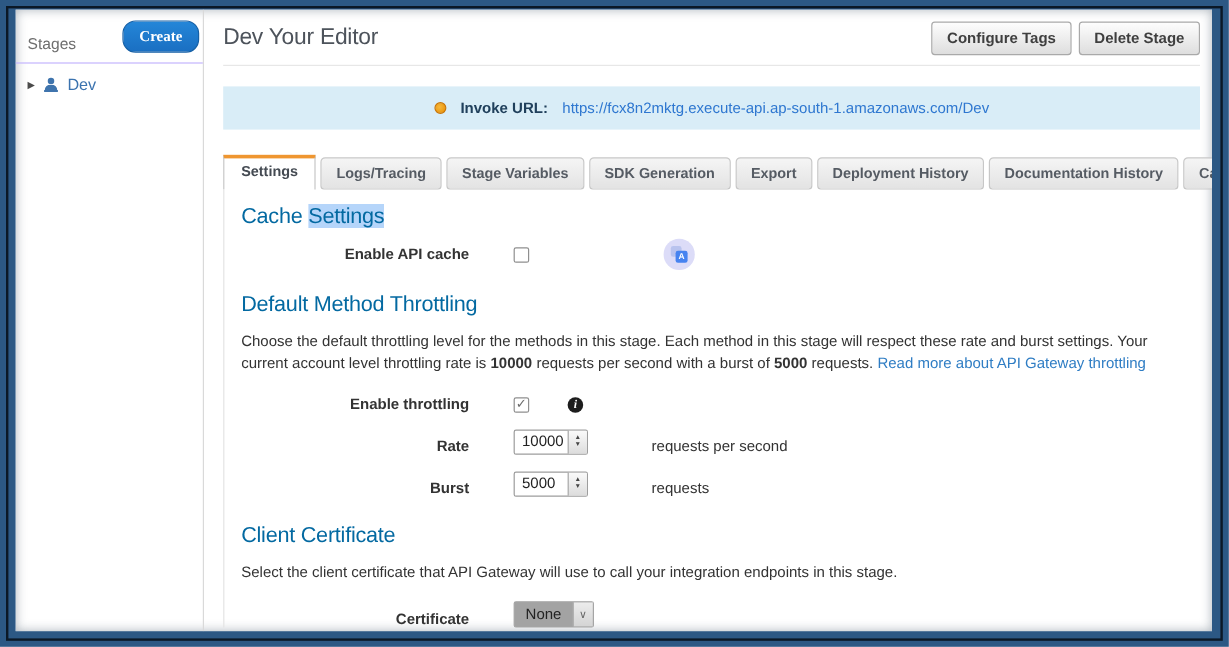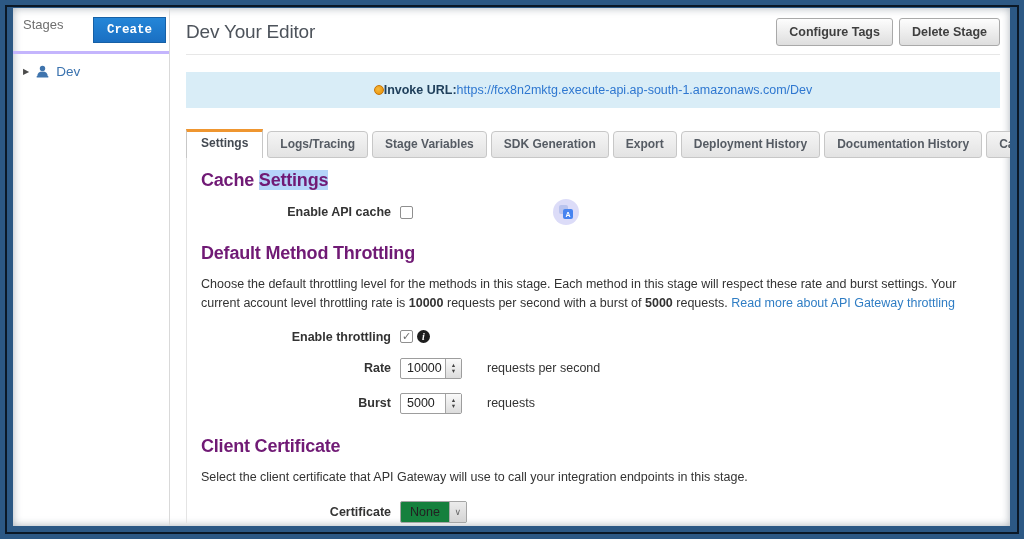--- a/index.html
+++ b/index.html
@@ -12,29 +12,29 @@
   .frame-line{ position:absolute; inset:5px; border:2px solid #0b1826; pointer-events:none; z-index:5;}
   .screen{
     position:absolute; left:13px; top:8px; right:14px; bottom:13px;
     background:#fff; display:flex;
     box-shadow: inset 0 0 9px rgba(30,50,70,.38);
     overflow:hidden;
   }
   
   .sidebar{ width:157px; border-right:1px solid #d9d9d9; flex-shrink:0; }
   .sidebar-top{
-    display:flex; align-items:flex-start; justify-content:space-between;
-    padding:9px 3px 8px 10px; border-bottom:3px solid #c4b5fd;
+    display:flex; align-items:flex-end; justify-content:space-between;
+    padding:9px 3px 8px 10px; border-bottom:1px solid #c4b5fd;
   }
   .sidebar-title{ font-size:13px; color:#6e6e6e; }
   .btn-blue{
     background:linear-gradient(#2486d8,#1a6fc2);
-    border:1px solid #1660a6; border-radius:0;
+    border:1px solid #1660a6; border-radius:11px;
     color:#fff; font-weight:bold; font-size:12.5px;
-    padding:5px 13px; cursor:pointer; font-family:Liberation Mono, monospace;
+    padding:5px 13px; cursor:pointer; font-family:Liberation Serif, serif;
   }
   .tree-item{ display:flex; align-items:center; gap:6px; padding:10px 10px; cursor:pointer;}
   .caret{ font-size:8px; color:#4b4b4b; }
   .tree-label{ color:#3b73af; font-size:13.5px;text-align:center; }
   
   .main{ flex:1; padding:0 10px 0 16px; overflow:hidden; }
   .main-header{
     display:flex; align-items:center; justify-content:space-between;
     padding:10px 0 8px; border-bottom:1px solid #e7e7e7;
   }
@@ -42,21 +42,21 @@
   .header-buttons{ display:flex; gap:6px; }
   .btn-gray{
     background:linear-gradient(#fdfdfd,#dedede);
     border:1px solid #a9a9a9; border-radius:3px;
     font-size:12.5px; font-weight:bold; color:#3f3f3f;
     padding:6px 12px; cursor:pointer; font-family:inherit;
   }
   
   .invoke-bar{
     margin-top:17px; background:#d9edf7; height:36px;
-    display:flex; align-items:center; justify-content:center; gap:0;
+    display:flex; align-items:center; justify-content:center; gap:12px;
     font-size:12.5px;
   }
   .orange-dot{
     width:10px; height:10px; border-radius:50%;
     background:radial-gradient(circle at 40% 40%, #f6b93d, #e88d00);
     border:1px solid #c87405; flex-shrink:0;
   }
   .invoke-label{ font-weight:bold; color:#20405c; }
   .invoke-url{ color:#2e77d0; text-decoration:none; cursor:pointer;}
   
@@ -67,47 +67,47 @@
     font-size:12px; font-weight:bold; color:#555b63;
     padding:5px 12px 6px; cursor:pointer; white-space:nowrap;
   }
   .tab.active{
     background:#fff; border-radius:0;
     border-top:3px solid #ef9630; border-bottom:none;
     padding:4px 14px 8px; color:#444a52;
   }
   
   .tab-pane{ border-left:1px solid #e4e4e4; padding:12px 0 0 14px; }
-  h2.section-title{ font-size:18px; font-weight:700; color:#701a75; letter-spacing:-0.2px; }
+  h2.section-title{ font-size:18px; font-weight:400; color:#0369a1; letter-spacing:-0.2px; }
   .sel{ background:#b5d5fa; }
   .desc{ font-size:12.5px; color:#333; line-height:1.5; max-width:768px; margin-top:11px;}
   .desc b{ font-weight:bold; }
   .link{ color:#2f7dc4; text-decoration:none; cursor:pointer; }
-  .form-row{ display:flex; align-items:center; margin-top:14px; font-size:12.5px; color:#333; position:relative;}
+  .form-row{ display:flex; align-items:flex-end; margin-top:14px; font-size:12.5px; color:#333; position:relative;gap:28px;}
   .form-label{ width:190px; text-align:right; font-weight:bold; margin-right:9px; flex-shrink:0;}
   .checkbox{
     width:13px; height:13px; border:1px solid #8f8f8f; border-radius:2px;
     background:#fff; display:inline-flex; align-items:center; justify-content:center;
     font-size:11px; color:#6d6d6d; cursor:pointer; line-height:1;
   }
   .info-icon{
     width:13px; height:13px; border-radius:50%; background:#1d1d1d; color:#fff;
     display:inline-flex; align-items:center; justify-content:center;
     font-family:"Liberation Serif", serif; font-style:italic; font-weight:bold;
     font-size:10px; margin-left:4px; cursor:pointer;
   }
   .num-input{ display:inline-flex; border:1px solid #9d9d9d; border-radius:2px; height:21px; background:#fff; cursor:text;}
   .num-value{ width:44px; padding:0 6px; display:flex; align-items:center; font-size:12.5px; color:#222;}
   .spinner{
     width:16px; border-left:1px solid #a5a5a5; background:linear-gradient(#fafafa,#dcdcdc);
     display:flex; flex-direction:column; align-items:center; justify-content:center;
     font-size:5.5px; color:#444; line-height:1.1; cursor:pointer;
   }
   .suffix{ margin-left:7px;padding-left:18px; }
-  .select{ display:inline-flex; border:1px solid #a5a5a5; border-radius:2px; height:22px; background:#15803d; cursor:pointer;}
+  .select{ display:inline-flex; border:1px solid #a5a5a5; border-radius:2px; height:22px; background:#a3a3a3; cursor:pointer;}
   .select-value{ padding:0 9px; display:flex; align-items:center; font-size:12.5px; color:#222;}
   .select-arrow{
     width:17px; border-left:1px solid #ababab; background:linear-gradient(#ececec,#d4d4d4);
     display:flex; align-items:center; justify-content:center; font-size:9px; color:#666;
   }
   
   .translate-badge{
     position:absolute; left:352px; top:-6px;
     width:26px; height:26px; border-radius:50%; background:#dcdcf8;
     display:flex; align-items:center; justify-content:center;

